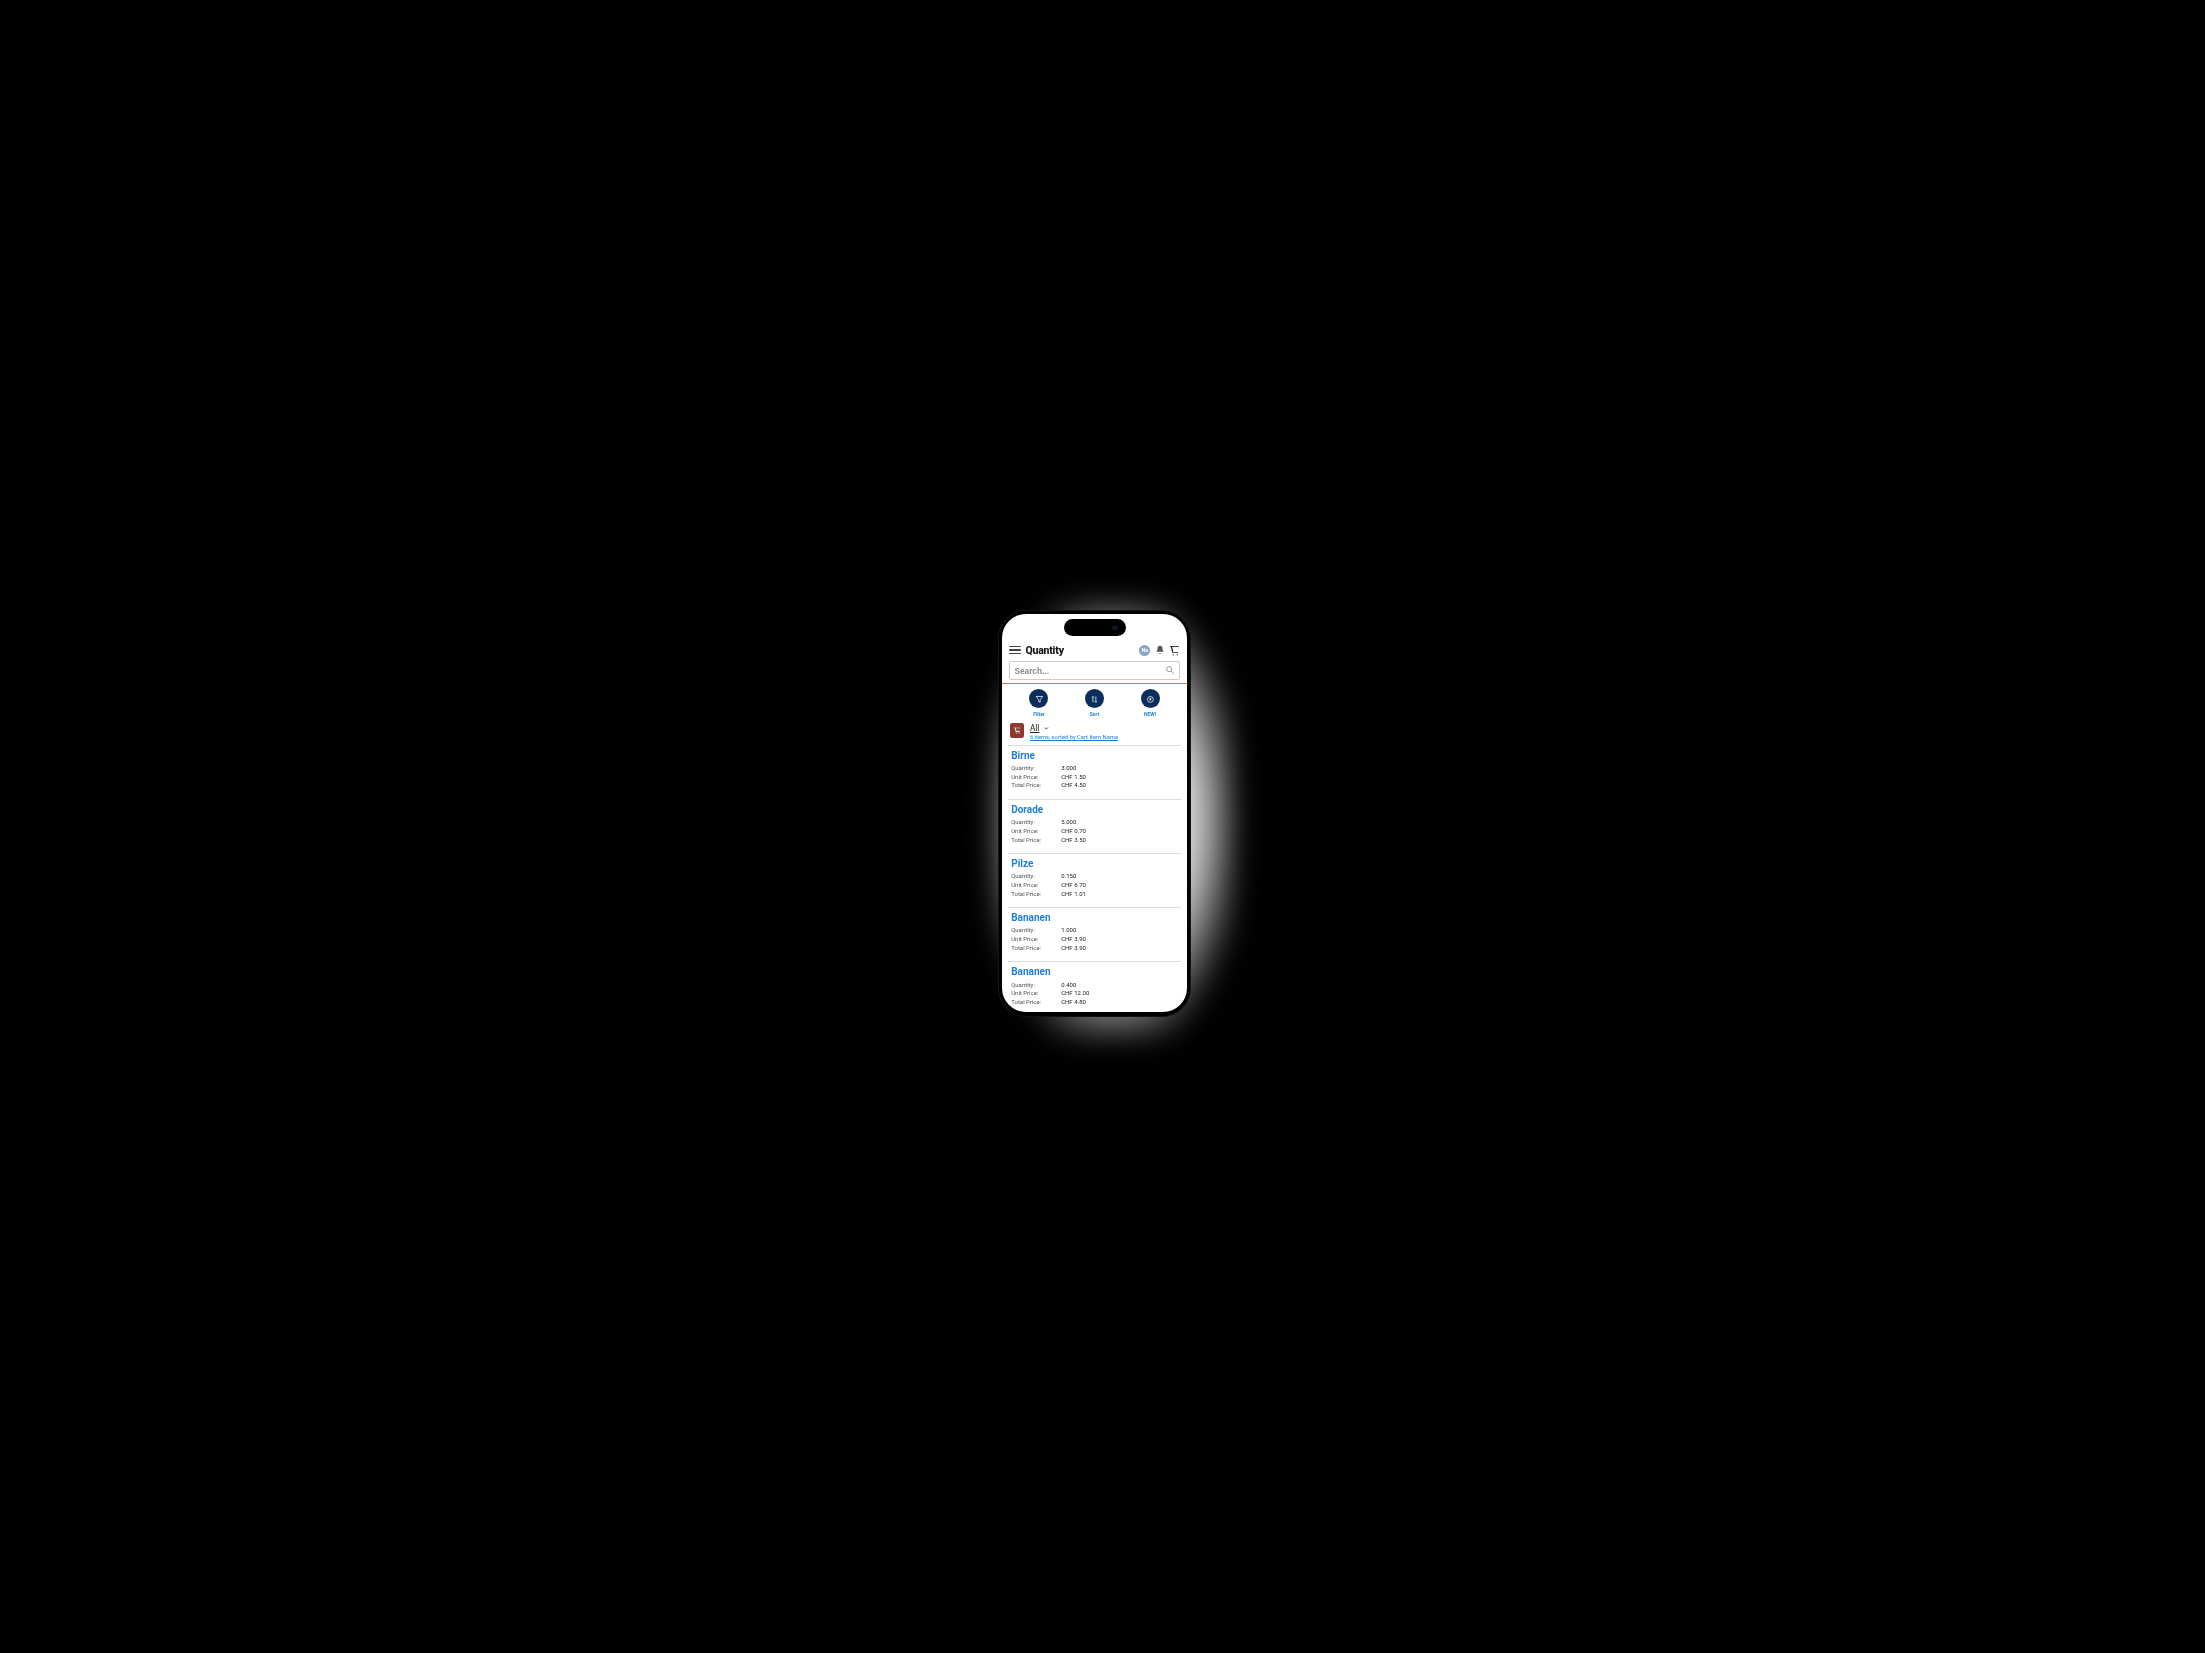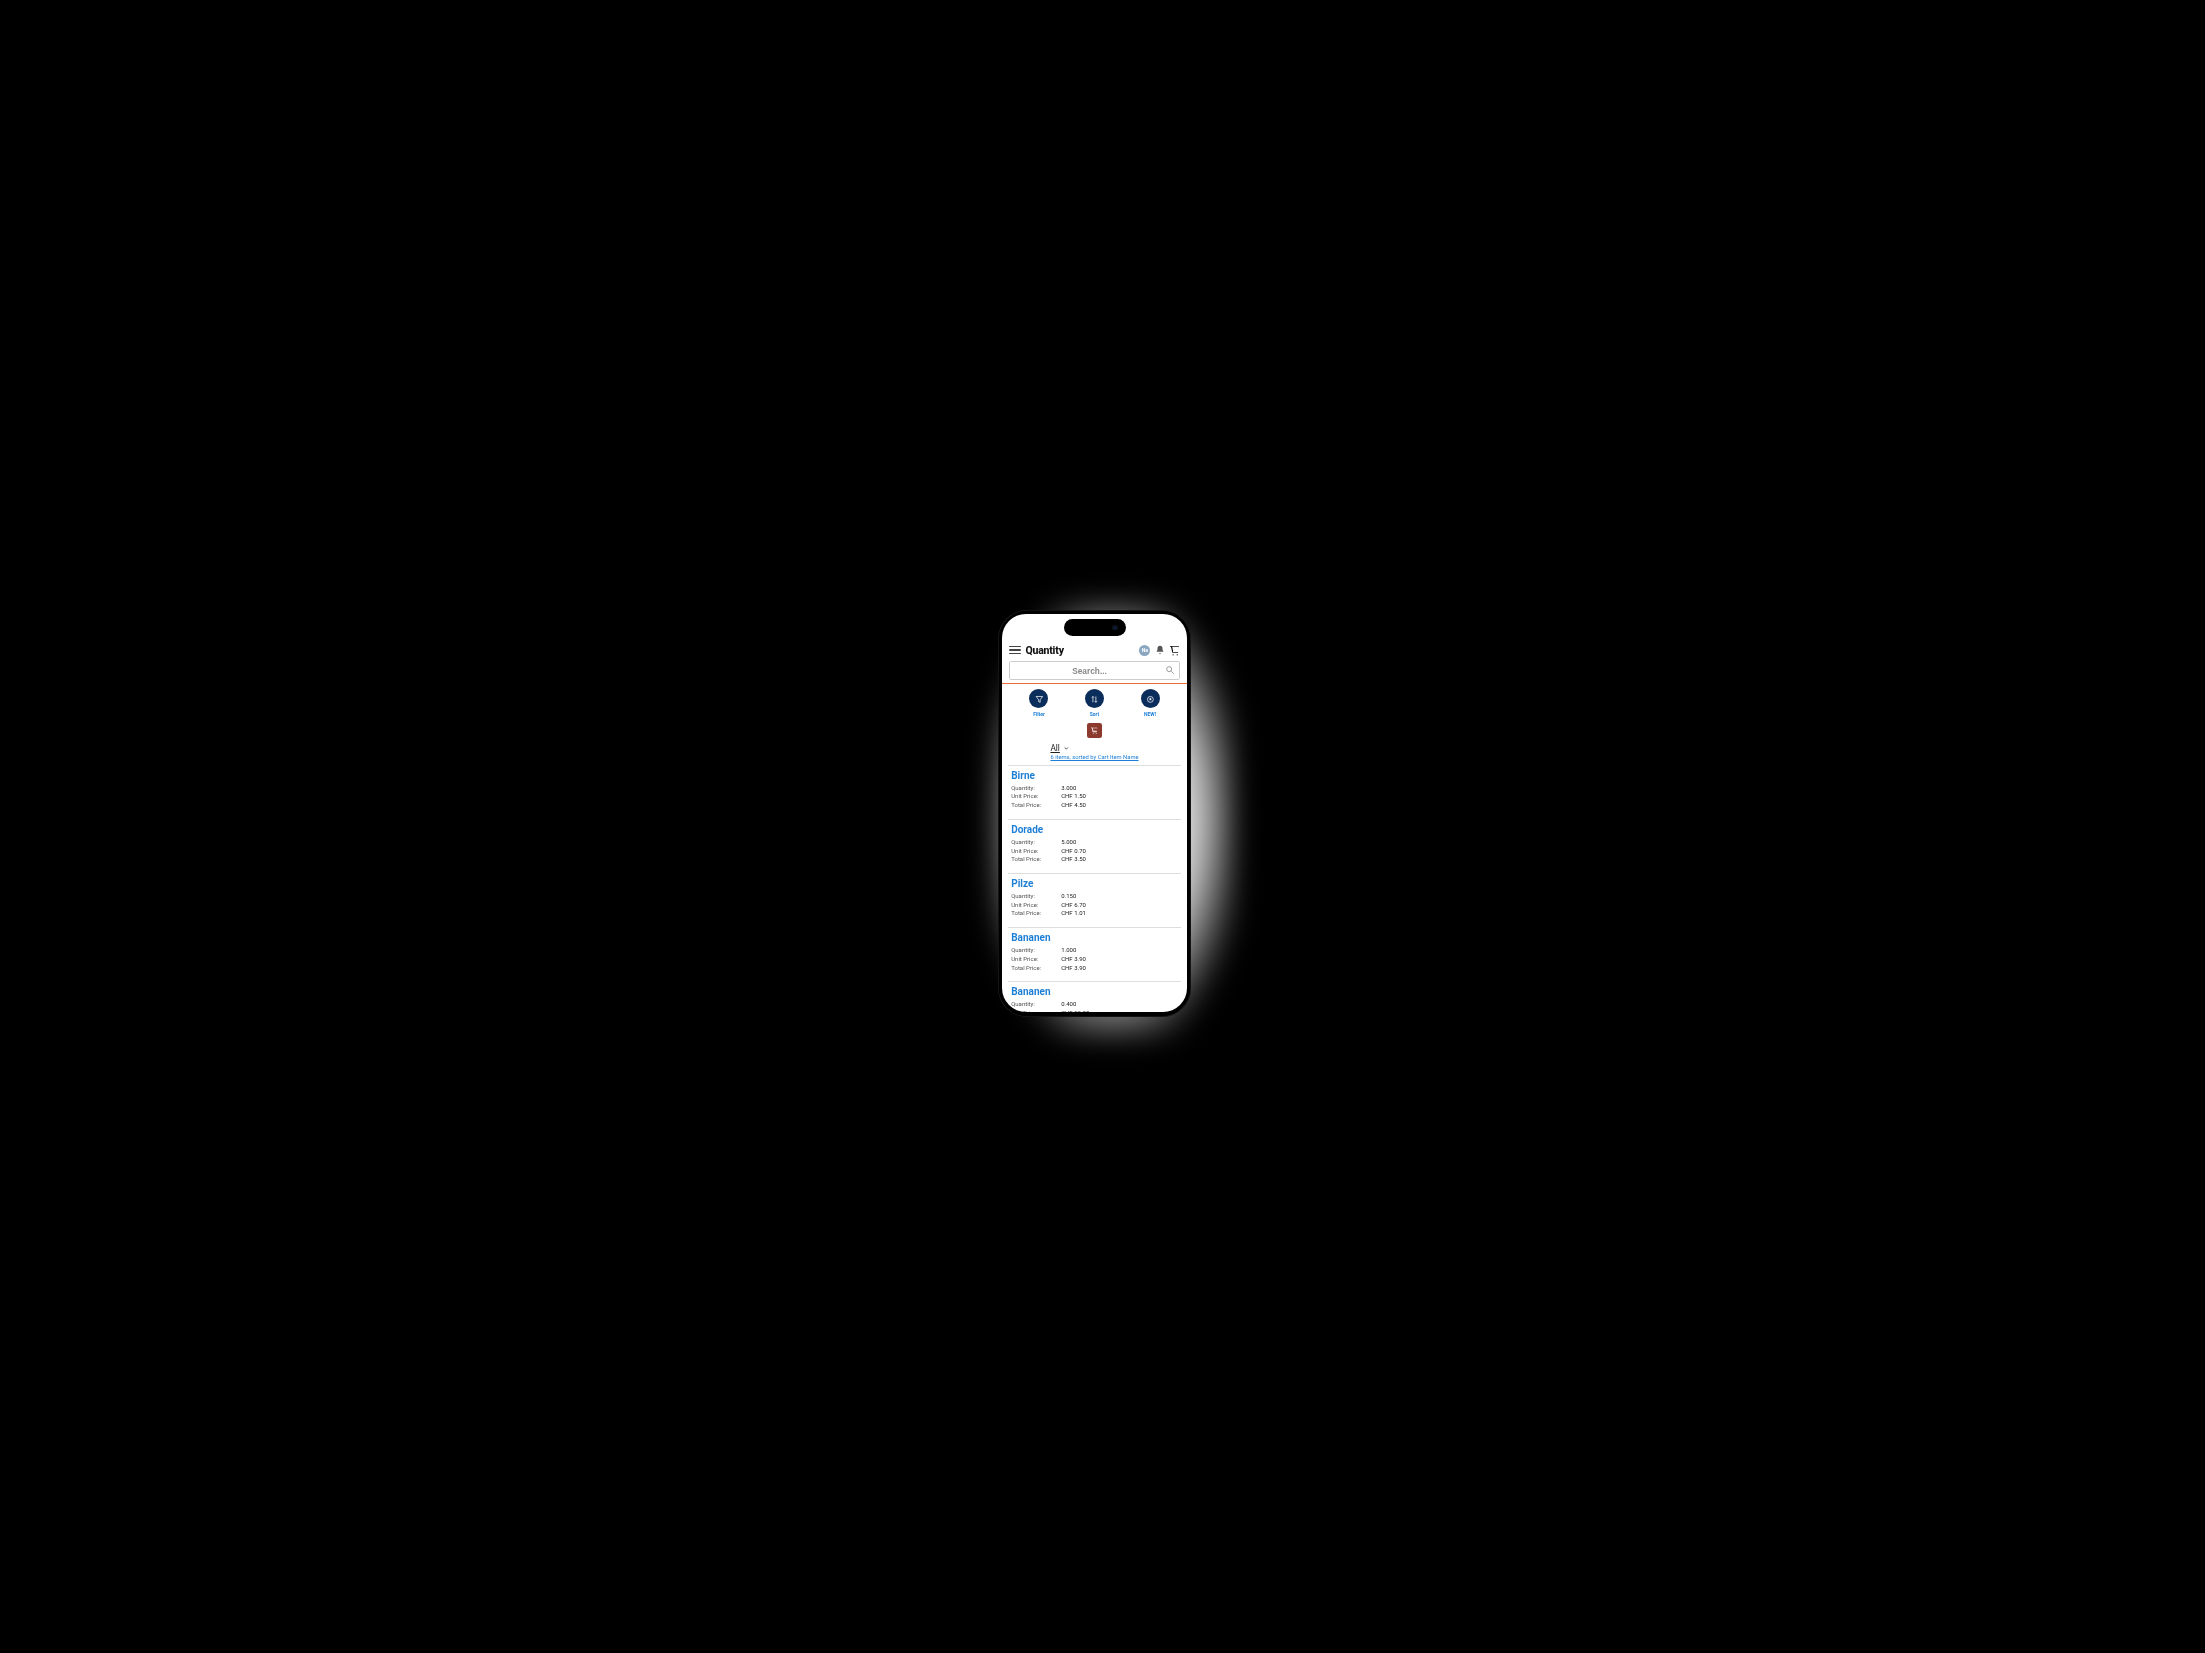--- a/index.html
+++ b/index.html
@@ -97,42 +97,41 @@
     border:0.6px solid #ccc;
     border-radius:1.7px;
     height:19px;
     display:flex;align-items:center;
     padding:0 4.4px;
     margin: 0 1.1px;
   }
   .searchwrap input{
     border:none;outline:none;flex:1;font-size:8.3px;color:#555;
     background:transparent;
-    text-align:center;
   }
   .searchwrap input::placeholder{color:#888;font-weight:600;}
   .divider-orange{
     height:0.6px;background:#e96b3a;margin:3.3px -5.5px 0 -5.5px;
   }
   
   .actions{
     display:flex; justify-content:space-around;
     margin-top:5.5px;
     padding: 0 3.3px;
   }
   .actbtn{display:flex;flex-direction:column;align-items:center;gap:2.2px;cursor:pointer;}
   .actcircle{
     width:19px;height:19px;border-radius:50%;
     background:#0b2d5b;display:flex;align-items:center;justify-content:center;
   }
   .actlabel{font-size:5px;font-weight:700;color:#1e7fd6;}
   
   .filterbar{
-    display:flex;align-items:center;gap:5.5px;
-    margin-top:6.6px;padding:0 2.2px;flex-direction:column;
+    display:flex;align-items:flex-start;gap:5.5px;
+    margin-top:6.6px;padding:0 2.2px;
   }
   .cartbox{
     width:14.3px;height:14.3px;background:#8c3a2e;border-radius:2.2px;
     display:flex;align-items:center;justify-content:center;
   }
   .filtertext{display:flex;flex-direction:column;}
   .filtertop{display:flex;align-items:center;gap:3.3px;}
   .filtertop .lbl{font-size:8.3px;text-decoration:underline;color:#222;}
   .filtertop .chev svg{display:block;}
   .filtersub{font-size:5.8px;color:#1e7fd6;text-decoration:underline;margin-top:1.1px;}

